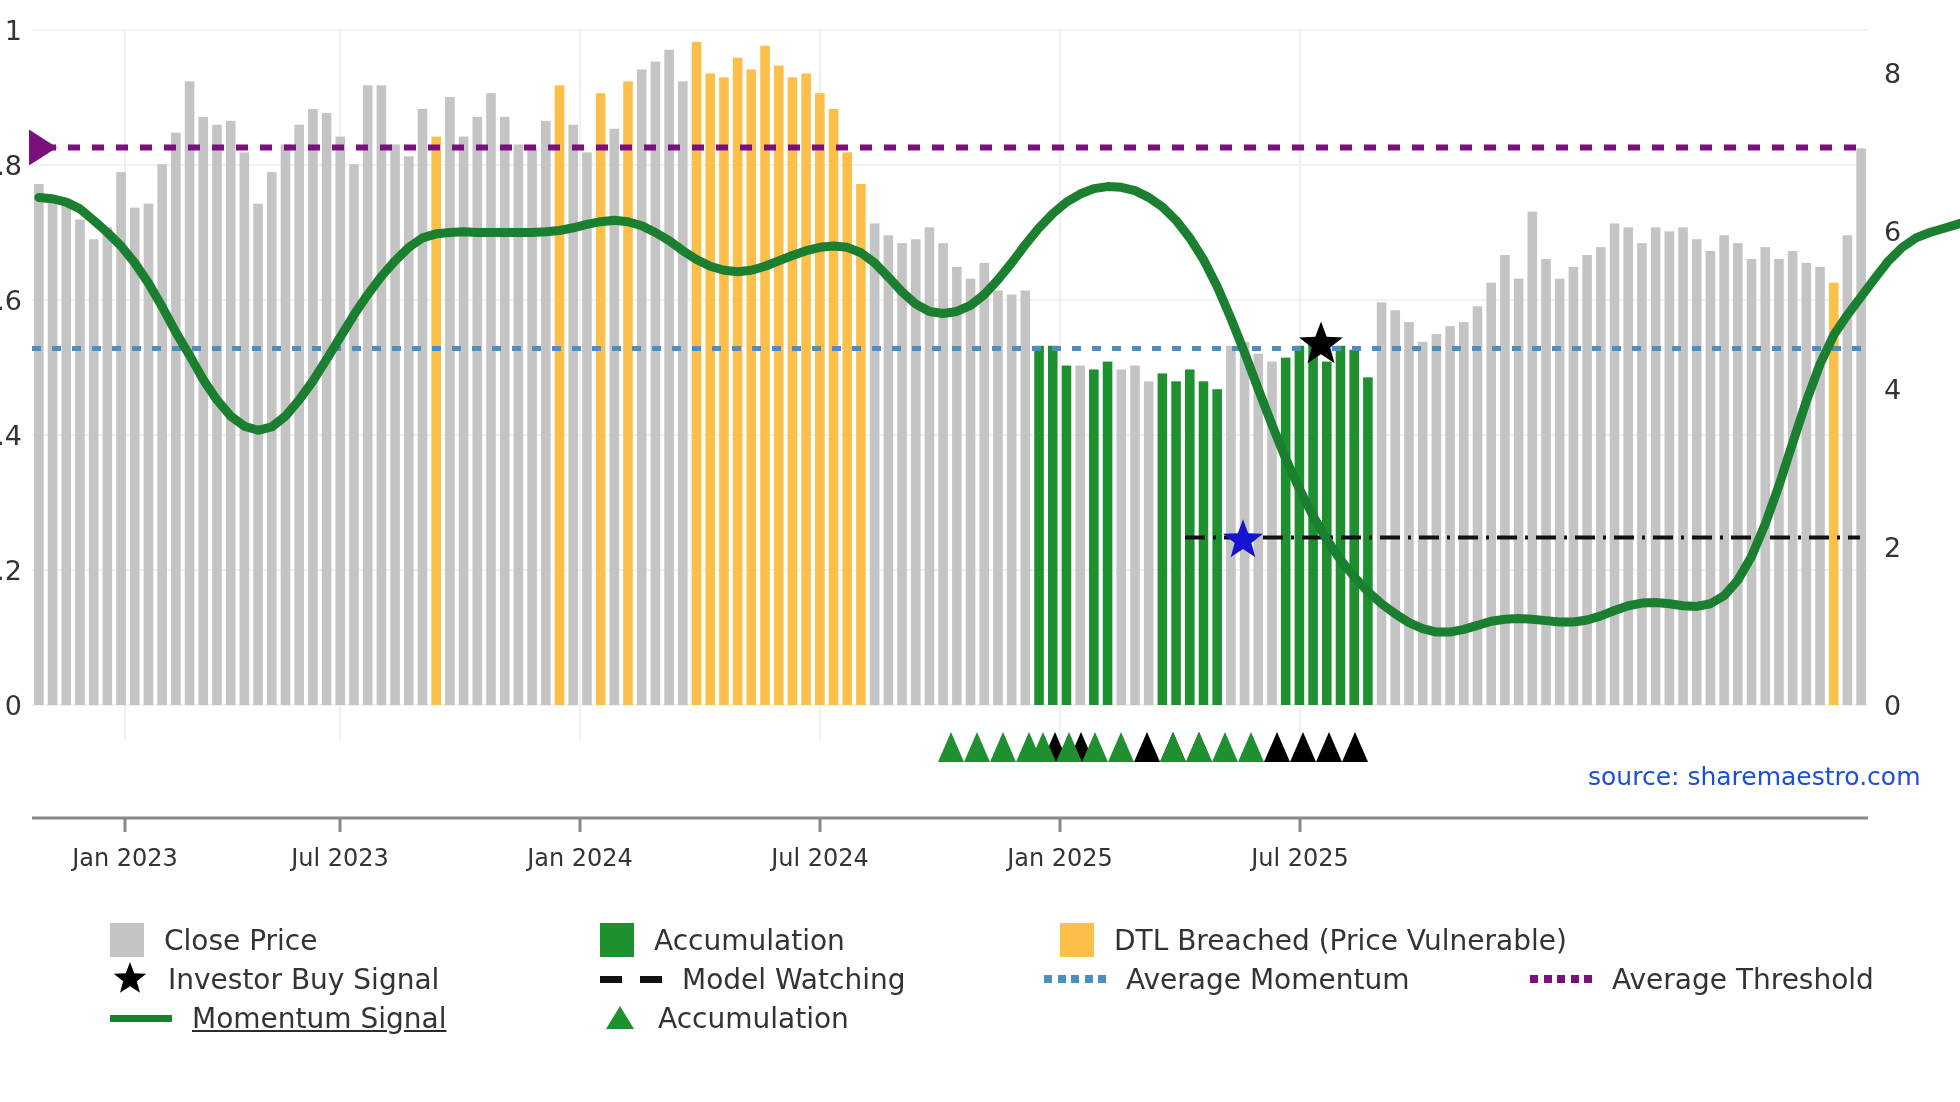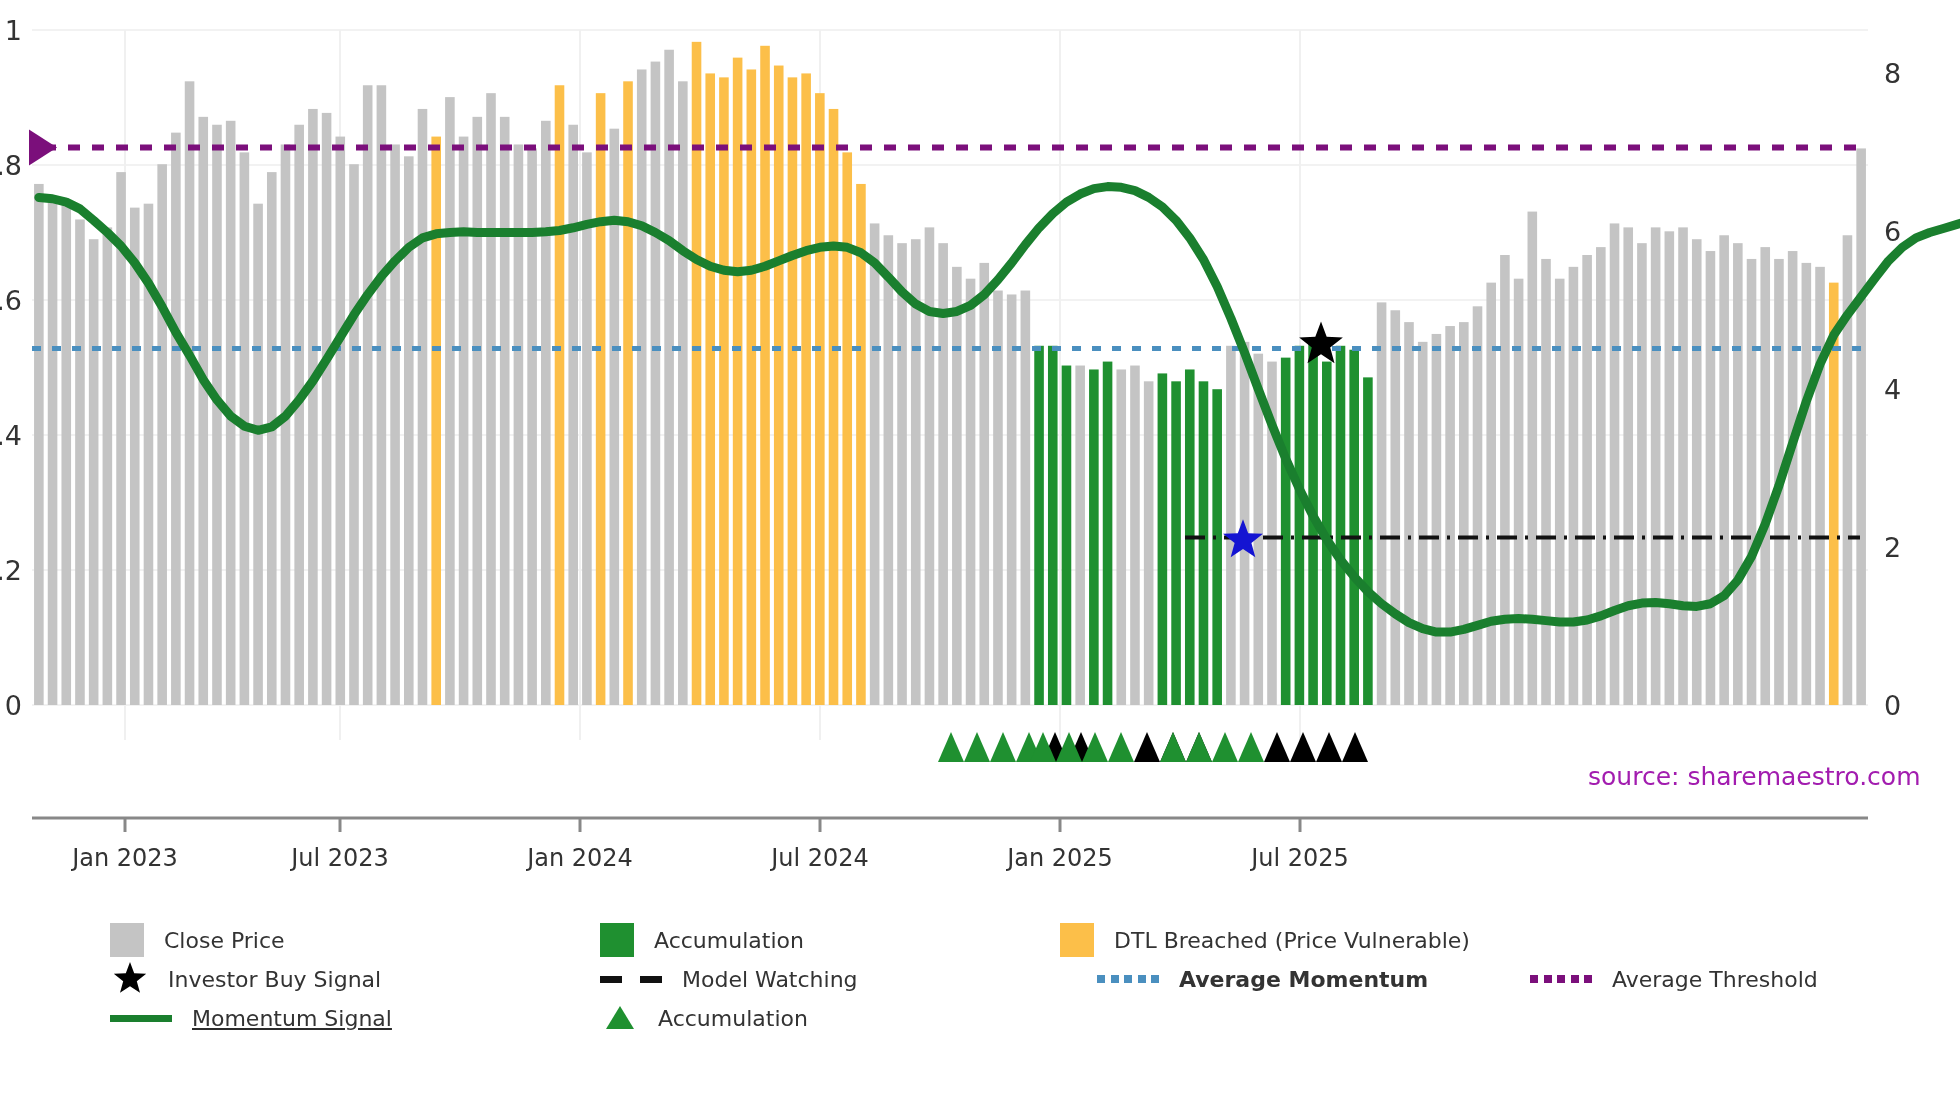--- a/index.html
+++ b/index.html
@@ -1,24 +1,24 @@
 <!DOCTYPE html>
 <html><head>
 <meta charset="utf-8">
 <style>
   html,body{margin:0;padding:0;background:#ffffff;}
   body{width:1960px;height:1102px;font-family:"DejaVu Sans","Liberation Sans",sans-serif;color:#2b2b2b;overflow:hidden;}
   #root{position:relative;width:1960px;height:1102px;}
   .plot-svg{position:absolute;left:0;top:0;}
   .axis-label{font-size:27px;fill:#333;font-family:"DejaVu Sans","Liberation Sans",sans-serif;}
   .tick-label{font-size:24px;fill:#333;font-family:"DejaVu Sans","Liberation Sans",sans-serif;}
-  .source-note{position:absolute;font-size:25px;color:#a21caf;font-family:"DejaVu Sans","Liberation Sans",sans-serif;white-space:nowrap;}
+  .source-note{position:absolute;font-size:25px;color:#1d4ed8;font-family:"DejaVu Sans","Liberation Sans",sans-serif;white-space:nowrap;}
   .legend{position:absolute;left:0;top:920px;width:1960px;height:150px;}
   .legend-item{position:absolute;display:flex;align-items:center;height:40px;}
-  .legend-label{font-size:22px;color:#333;white-space:nowrap;font-family:"DejaVu Sans","Liberation Sans",sans-serif;}
+  .legend-label{font-size:28px;color:#333;white-space:nowrap;font-family:"DejaVu Sans","Liberation Sans",sans-serif;}
   .swatch{width:34px;height:34px;margin-right:20px;flex:0 0 auto;}
   .sw-line{width:62px;height:7px;margin-right:20px;flex:0 0 auto;}
   .sw-marker{width:40px;height:36px;margin-right:18px;flex:0 0 auto;display:block;}
   .sw-dashwrap{width:62px;height:10px;margin-right:20px;flex:0 0 auto;display:flex;justify-content:space-between;align-items:center;}
   .sw-dashwrap i{display:block;width:22px;height:7px;}
   .sw-dotwrap{width:62px;height:10px;margin-right:20px;flex:0 0 auto;display:flex;justify-content:space-between;align-items:center;}
   .sw-dotwrap i{display:block;width:8px;height:8px;}
 </style>
 </head>
 <body>
@@ -247,21 +247,21 @@
         </svg>
         <span class="legend-label">Investor Buy Signal</span>
       </div>
       <div class="legend-item" style="left: 600px; top: 39px;">
         <span class="sw-dashwrap">
           <i style="background:#111111"></i>
           <i style="background:#111111"></i>
         </span>
         <span class="legend-label">Model Watching</span>
       </div>
-      <div class="legend-item" style="left: 1097px; top: 39px; font-weight: bold;">
+      <div class="legend-item" style="left: 1044px; top: 39px;">
         <span class="sw-dotwrap">
           <i style="background:#4a8fbf"></i>
           <i style="background:#4a8fbf"></i>
           <i style="background:#4a8fbf"></i>
           <i style="background:#4a8fbf"></i>
           <i style="background:#4a8fbf"></i>
         </span>
         <span class="legend-label">Average Momentum</span>
       </div>
       <div class="legend-item" style="left: 1530px; top: 39px;">

